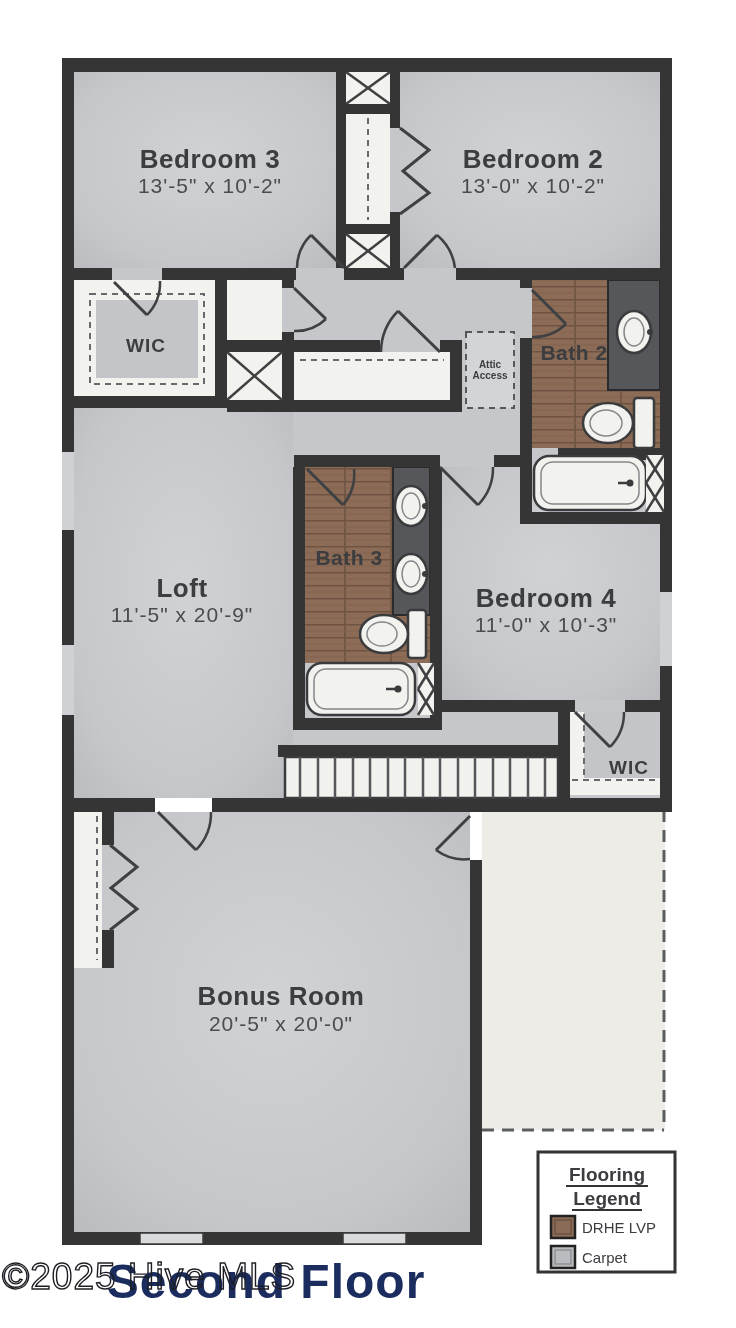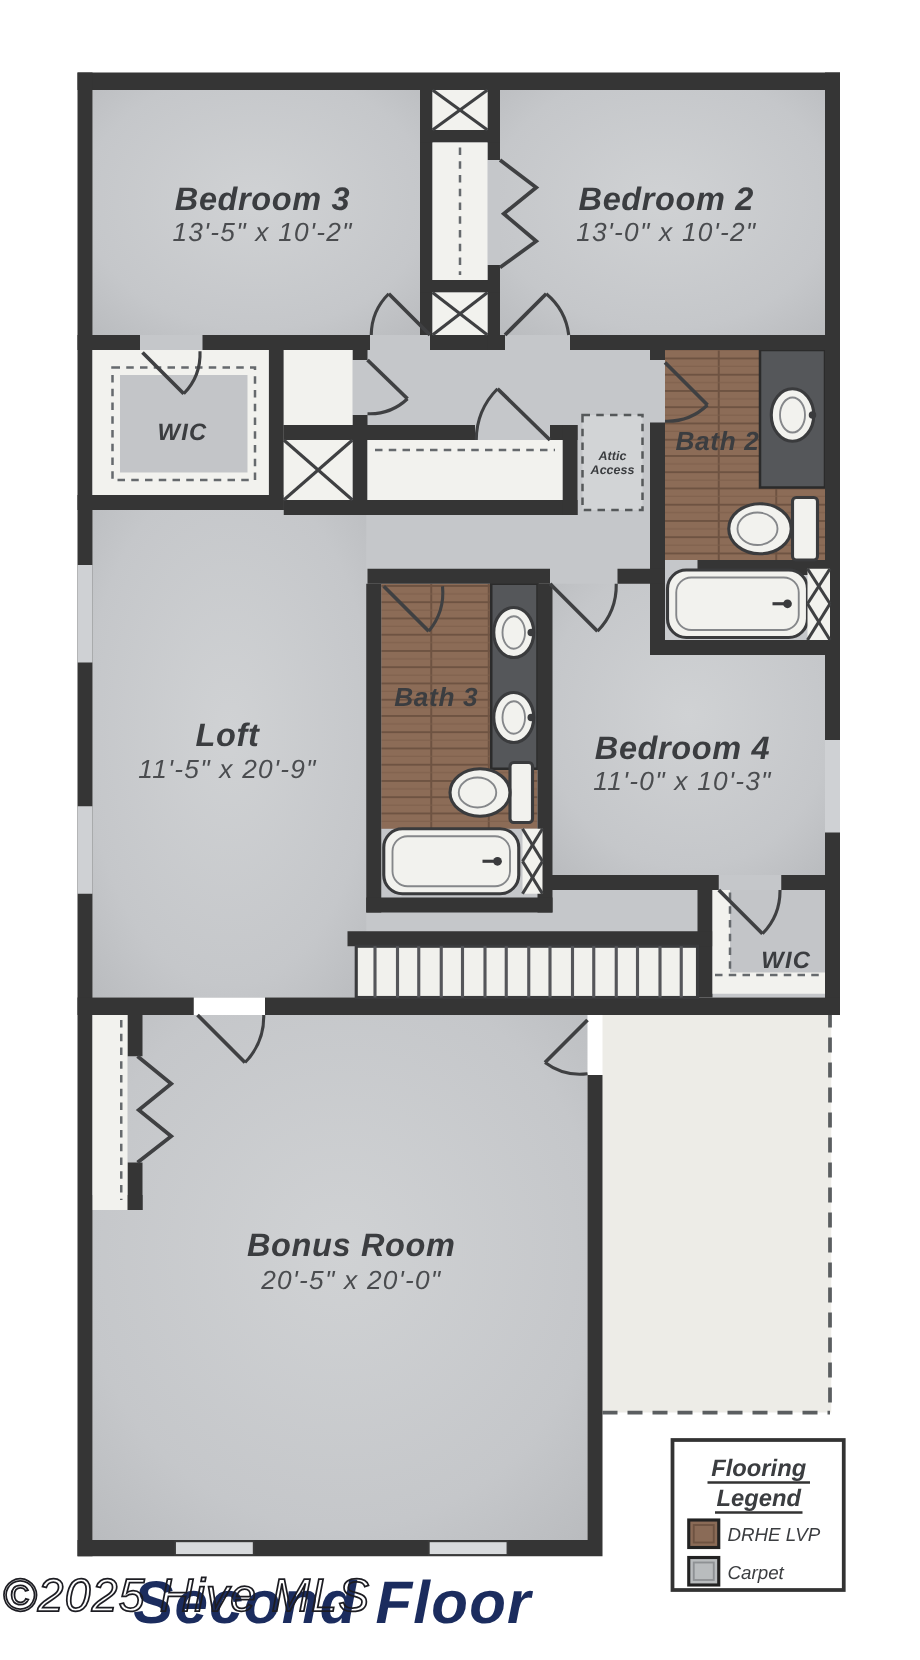--- a/index.html
+++ b/index.html
@@ -1,17 +1,17 @@
 <!DOCTYPE html>
 <html><head>
 <meta charset="utf-8">
 <style>
   html,body{margin:0;padding:0;background:#ffffff;}
   .page{position:relative;width:736px;height:1328px;background:#ffffff;overflow:hidden;
-        font-family:"Liberation Sans",sans-serif;font-style:italic;}
+        font-family:"Liberation Sans",sans-serif;}
   svg{position:absolute;left:0;top:0;}
   text{font-family:"Liberation Sans",sans-serif;fill:#3b3d40;}
   .lbl-name{font-size:26px;font-weight:bold;letter-spacing:.5px;}
   .lbl-dims{font-size:21px;letter-spacing:1px;fill:#4a4c4f;}
   .lbl-small{font-size:19px;font-weight:bold;letter-spacing:1px;}
   .lbl-bath{font-size:21px;font-weight:bold;letter-spacing:.5px;}
   .lbl-tiny{font-size:10px;font-weight:bold;}
   .legend-title{font-size:19px;font-weight:bold;}
   .legend-item{font-size:15px;}
   .plan-title{font-size:48px;font-weight:bold;fill:#1b2c5e;letter-spacing:1px;}

